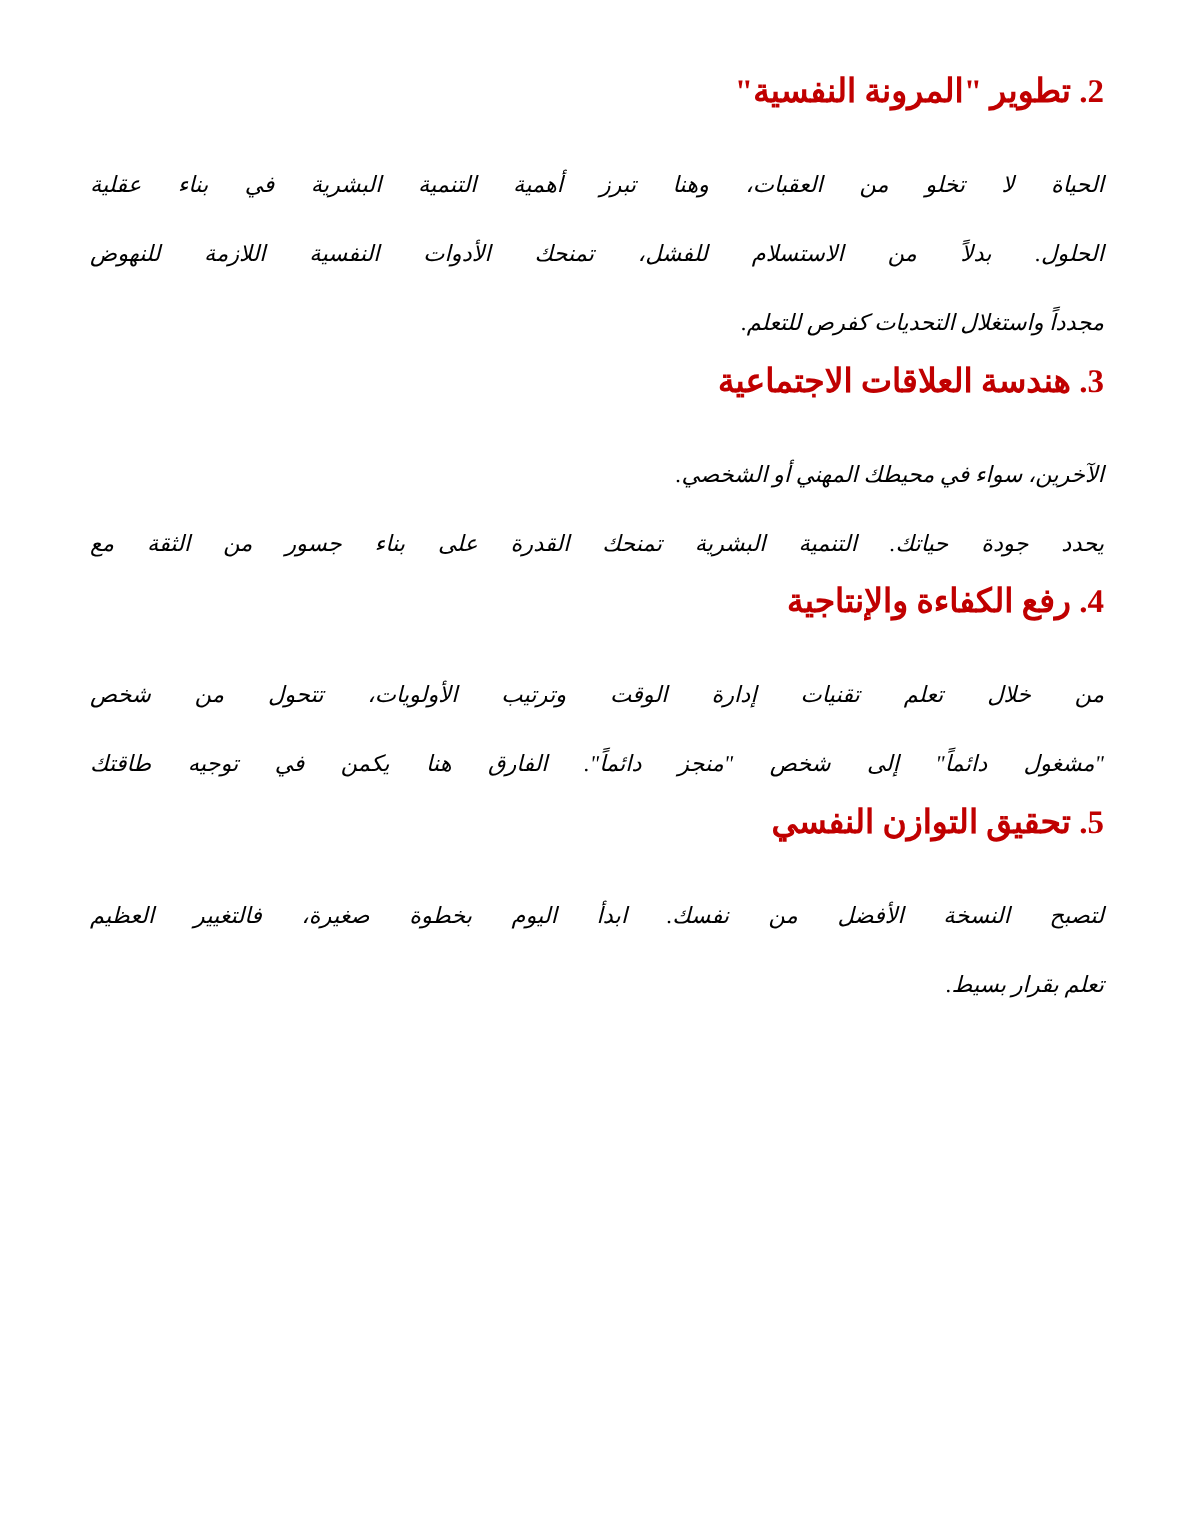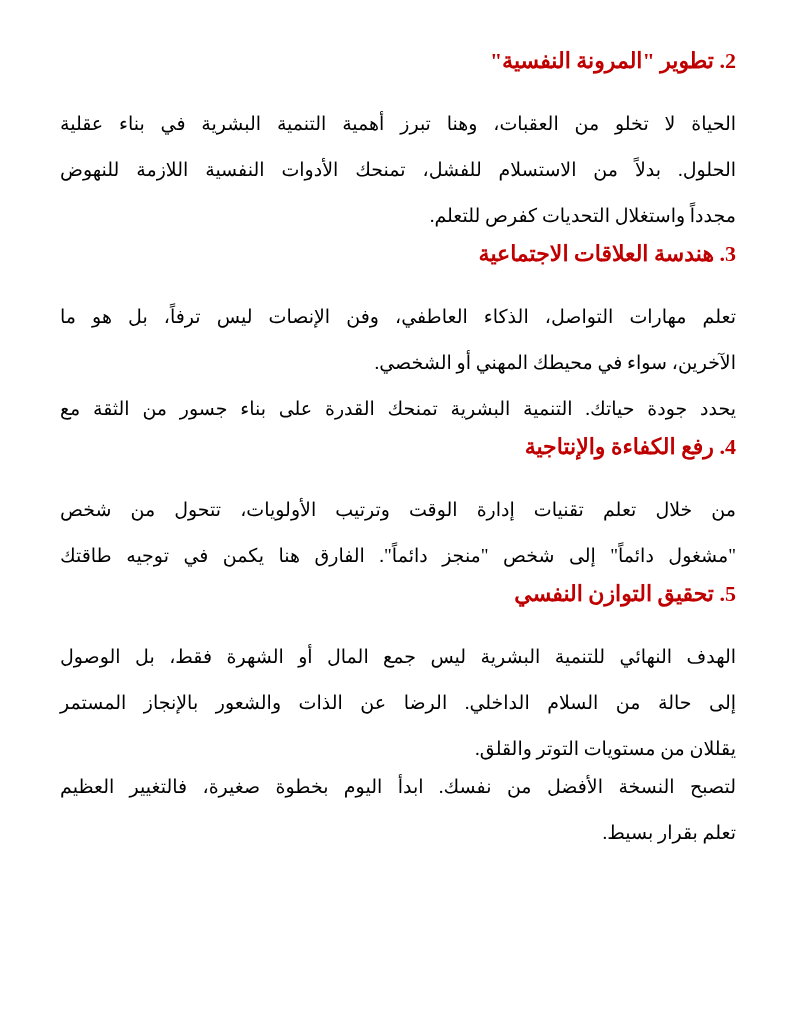--- a/index.html
+++ b/index.html
@@ -24,62 +24,57 @@
     font-weight: bold;
     font-size: 22px;
     line-height: 46px;
     text-align: right;
     margin: 0 0 17px 0;
   }
   .body-paragraph {
     margin: 0 0 -8px 0;
   }
   .body-paragraph .line {
-    font-size: 19px;
+    font-size: 15px;
     line-height: 46px;
     color: #000000;
     text-align: justify;
     text-align-last: justify;
     white-space: normal;
+    font-style: italic;
   }
   .body-paragraph .line.last {
     text-align: center;
     text-align-last: right;
   }
 </style>
 </head>
 <body>
 
 <div class="page">
 
   <h2 class="section-heading">2. تطوير "المرونة النفسية"</h2>
   <div class="body-paragraph">
       <div class="line">الحياة لا تخلو من العقبات، وهنا تبرز أهمية التنمية البشرية في بناء عقلية</div>
       <div class="line">الحلول. بدلاً من الاستسلام للفشل، تمنحك الأدوات النفسية اللازمة للنهوض</div>
       <div class="line last">مجدداً واستغلال التحديات كفرص للتعلم.</div>
     </div>
 
   <h2 class="section-heading">3. هندسة العلاقات الاجتماعية</h2>
   <div class="body-paragraph">
-      <div class="line">تعلم مهارات التواصل، الذكاء العاطفي، وفن الإنصات ليس ترفاً، بل هو ما</div>
       <div class="line last">الآخرين، سواء في محيطك المهني أو الشخصي.</div>
       <div class="line">يحدد جودة حياتك. التنمية البشرية تمنحك القدرة على بناء جسور من الثقة مع</div>
     </div>
 
   <h2 class="section-heading">4. رفع الكفاءة والإنتاجية</h2>
   <div class="body-paragraph">
       <div class="line">من خلال تعلم تقنيات إدارة الوقت وترتيب الأولويات، تتحول من شخص</div>
       <div class="line">"مشغول دائماً" إلى شخص "منجز دائماً". الفارق هنا يكمن في توجيه طاقتك</div>
     </div>
 
   <h2 class="section-heading">5. تحقيق التوازن النفسي</h2>
-  <div class="body-paragraph">
-      <div class="line">الهدف النهائي للتنمية البشرية ليس جمع المال أو الشهرة فقط، بل الوصول</div>
-      <div class="line">إلى حالة من السلام الداخلي. الرضا عن الذات والشعور بالإنجاز المستمر</div>
-      <div class="line last">يقللان من مستويات التوتر والقلق.</div>
-    </div>
 
   <div class="body-paragraph">
       <div class="line">لتصبح النسخة الأفضل من نفسك. ابدأ اليوم بخطوة صغيرة، فالتغيير العظيم</div>
       <div class="line last">تعلم بقرار بسيط.</div>
     </div>
 
 </div>
 
 </body></html>

